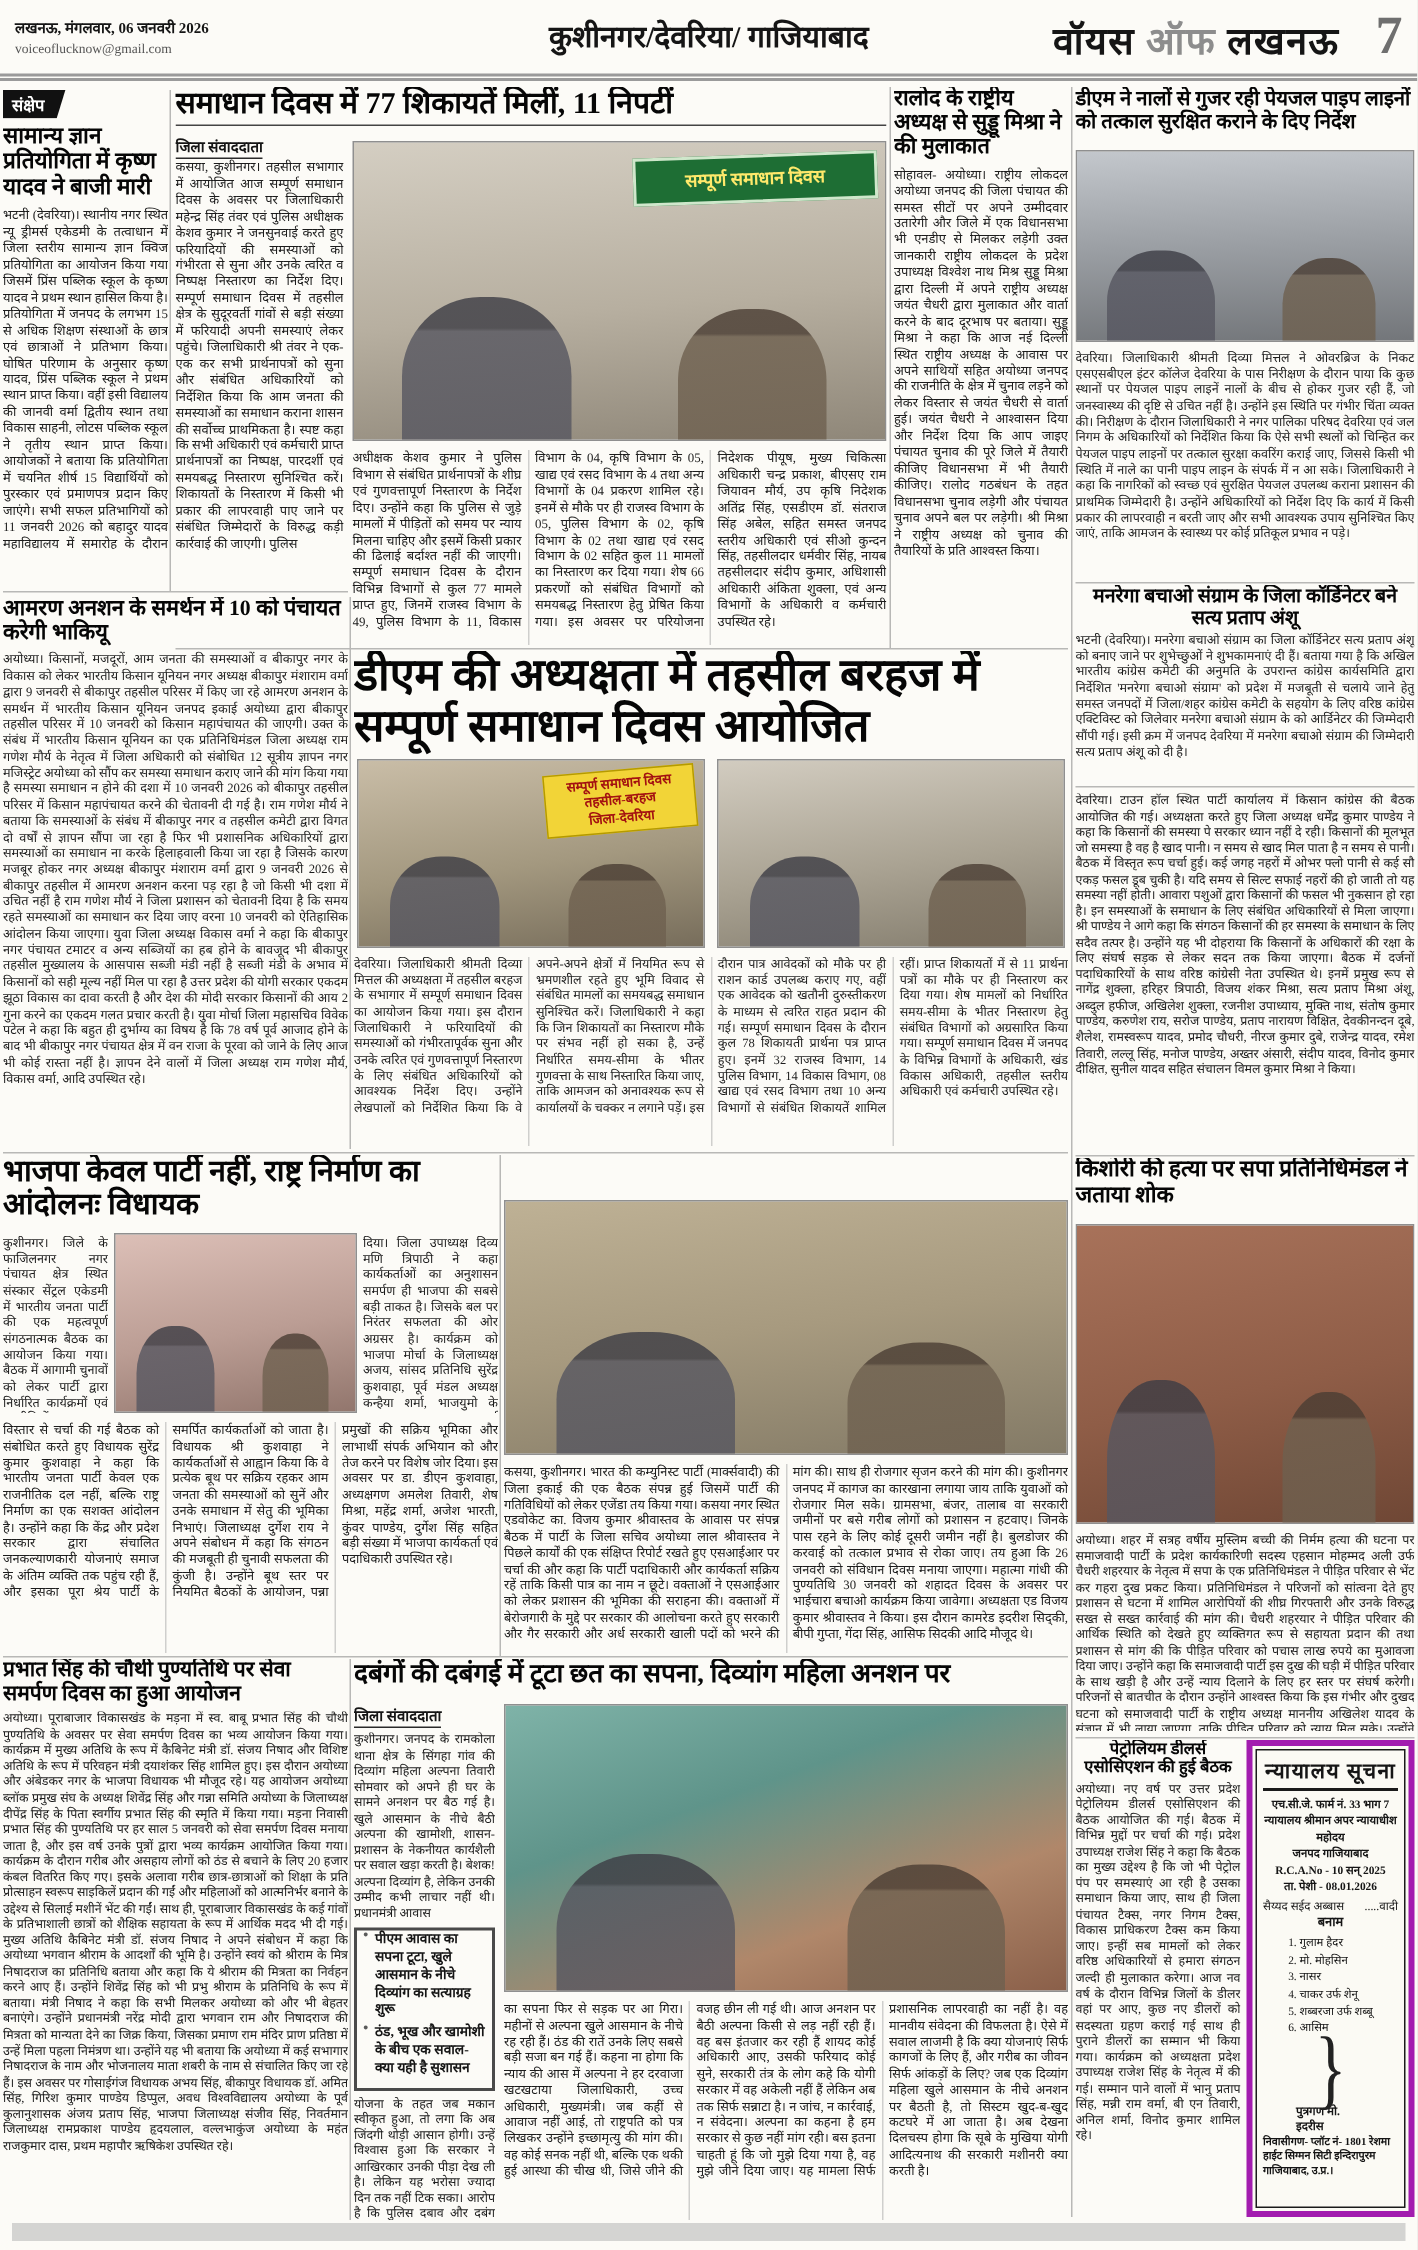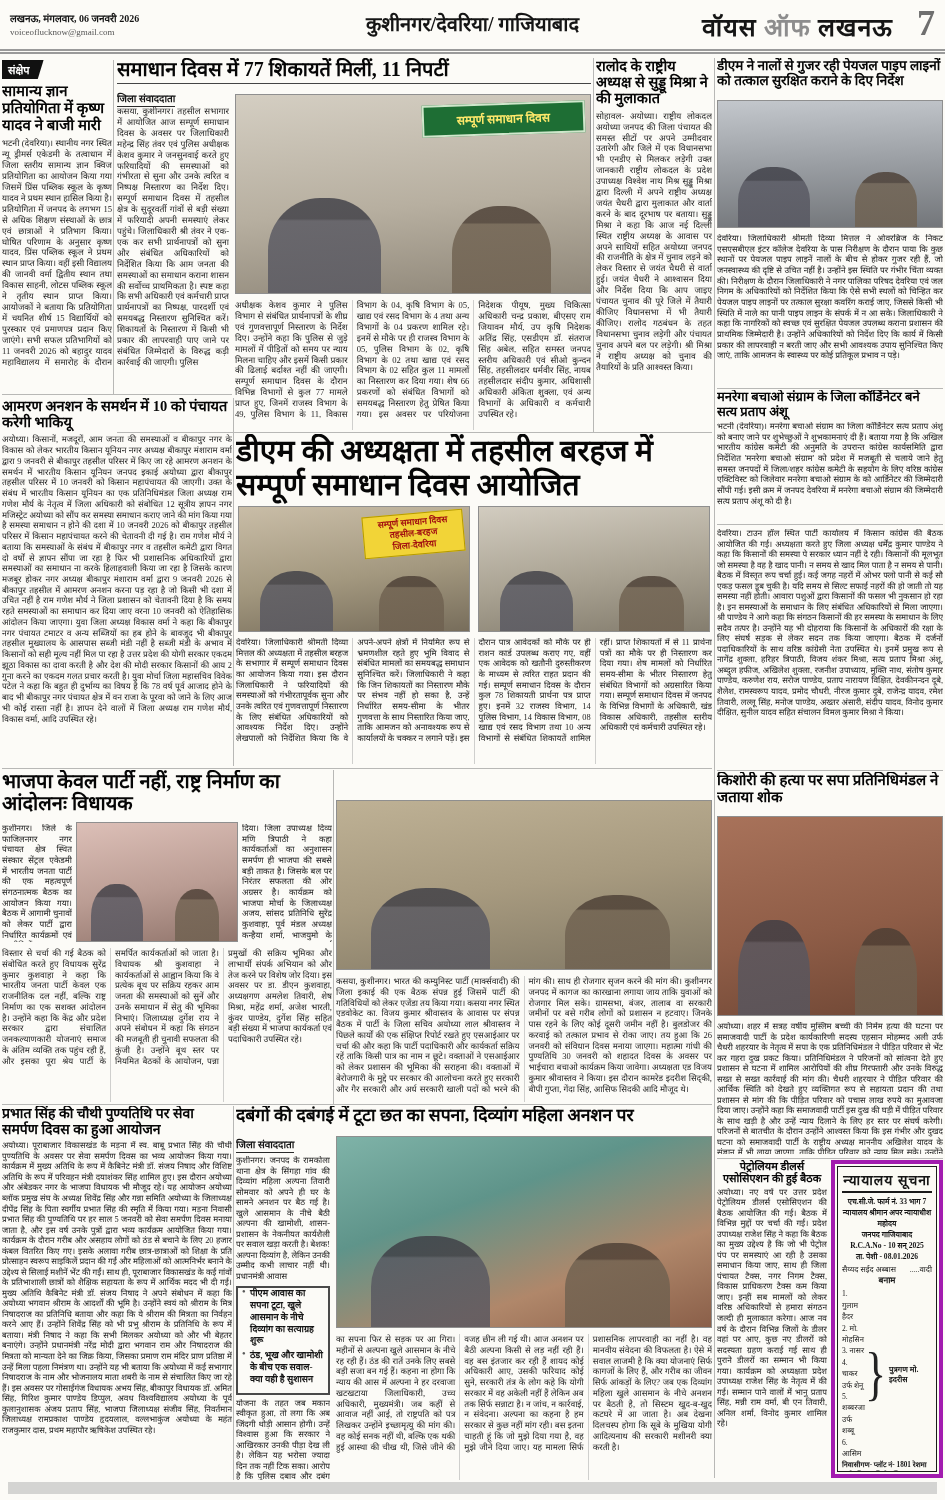--- a/index.html
+++ b/index.html
@@ -42,21 +42,21 @@
 
   .pmbox { border:2px solid #4a4a4a; padding:0 3px 4px 4px; font-weight:bold; font-size:9.2px; line-height:1.28; margin:4px 0; }
   .pmbox .pt { position:relative; padding-left:8px; margin-bottom:3px; }
   .pmbox .pt::before { content:"●"; position:absolute; left:0; top:0; font-size:6px; color:#5a5a5a; }
 
   .court { border:4px solid #a21caf; background:#fbfaf4; padding:2px; }
   .court-inner { border:1px solid #1a1a1a; padding:3px 4px; height:100%; overflow:hidden; }
   .court-title { text-align:center; font-weight:bold; font-size:14px; border-bottom:2px solid #1a1a1a; padding-bottom:2px; margin-bottom:3px; letter-spacing:1px; }
   .court-line { text-align:center; font-size:7.6px; font-weight:bold; line-height:1.45; }
   .court-row { display:flex; justify-content:space-between; font-size:7.8px; margin-top:2px; }
-  .court-defs { display:flex; align-items:center; margin:2px 0; }
+  .court-defs { display:flex; align-items:center; margin:2px 0;flex-direction:column; }
   .court-defs ol { list-style:none; font-size:7.6px; line-height:1.5; flex:1; }
   .court-brace { font-size:44px; font-weight:300; color:#222; line-height:1; transform:scaleY(1.35); }
   .court-rel { font-size:7.8px; font-weight:bold; padding-left:3px; width:52px; }
 
   .footer-strip { position:absolute; left:8px; top:1482px; width:929px; height:12px; background:#d4d4d2; }
 </style>
 </head>
 <body>
 
 <div class="page">
@@ -112,21 +112,21 @@
         <div>सम्पूर्ण समाधान दिवस</div>
         <div>तहसील-बरहज</div>
         <div>जिला-देवरिया</div>
       </div>
     </div>
     <div class="photo" style="left:242px;top:72px;width:232px;height:126px;background:linear-gradient(172deg,#d2ccc0 0%,#aaa393 55%,#847d6e 100%);"></div>
     <div class="bt cols4" style="position:absolute;left:0;top:204px;width:476px;height:126px;font-size:8.4px;">देवरिया। जिलाधिकारी श्रीमती दिव्या मित्तल की अध्यक्षता में तहसील बरहज के सभागार में सम्पूर्ण समाधान दिवस का आयोजन किया गया। इस दौरान जिलाधिकारी ने फरियादियों की समस्याओं को गंभीरतापूर्वक सुना और उनके त्वरित एवं गुणवत्तापूर्ण निस्तारण के लिए संबंधित अधिकारियों को आवश्यक निर्देश दिए। उन्होंने लेखपालों को निर्देशित किया कि वे अपने-अपने क्षेत्रों में नियमित रूप से भ्रमणशील रहते हुए भूमि विवाद से संबंधित मामलों का समयबद्ध समाधान सुनिश्चित करें। जिलाधिकारी ने कहा कि जिन शिकायतों का निस्तारण मौके पर संभव नहीं हो सका है, उन्हें निर्धारित समय-सीमा के भीतर गुणवत्ता के साथ निस्तारित किया जाए, ताकि आमजन को अनावश्यक रूप से कार्यालयों के चक्कर न लगाने पड़ें। इस दौरान पात्र आवेदकों को मौके पर ही राशन कार्ड उपलब्ध कराए गए, वहीं एक आवेदक को खतौनी दुरुस्तीकरण के माध्यम से त्वरित राहत प्रदान की गई। सम्पूर्ण समाधान दिवस के दौरान कुल 78 शिकायती प्रार्थना पत्र प्राप्त हुए। इनमें 32 राजस्व विभाग, 14 पुलिस विभाग, 14 विकास विभाग, 08 खाद्य एवं रसद विभाग तथा 10 अन्य विभागों से संबंधित शिकायतें शामिल रहीं। प्राप्त शिकायतों में से 11 प्रार्थना पत्रों का मौके पर ही निस्तारण कर दिया गया। शेष मामलों को निर्धारित समय-सीमा के भीतर निस्तारण हेतु संबंधित विभागों को अग्रसारित किया गया। सम्पूर्ण समाधान दिवस में जनपद के विभिन्न विभागों के अधिकारी, खंड विकास अधिकारी, तहसील स्तरीय अधिकारी एवं कर्मचारी उपस्थित रहे।</div>
   </div>
 
   <div class="art" style="left:717px;top:390px;width:226px;height:132px;">
-    <div class="hl" style="font-size:13px;">मनरेगा बचाओ संग्राम के जिला कॉर्डिनेटर बने सत्य प्रताप अंशू</div>
+    <div class="hl" style="font-size:13px;text-align:center;">मनरेगा बचाओ संग्राम के जिला कॉर्डिनेटर बने सत्य प्रताप अंशू</div>
     <div class="bt" style="font-size:8.4px;margin-top:3px;height:92px;">भटनी (देवरिया)। मनरेगा बचाओ संग्राम का जिला कॉर्डिनेटर सत्य प्रताप अंशू को बनाए जाने पर शुभेच्छुओं ने शुभकामनाएं दी हैं। बताया गया है कि अखिल भारतीय कांग्रेस कमेटी की अनुमति के उपरान्त कांग्रेस कार्यसमिति द्वारा निर्देशित 'मनरेगा बचाओ संग्राम' को प्रदेश में मजबूती से चलाये जाने हेतु समस्त जनपदों में जिला/शहर कांग्रेस कमेटी के सहयोग के लिए वरिष्ठ कांग्रेस एक्टिविस्ट को जिलेवार मनरेगा बचाओ संग्राम के को आर्डिनेटर की जिम्मेदारी सौंपी गई। इसी क्रम में जनपद देवरिया में मनरेगा बचाओ संग्राम की जिम्मेदारी सत्य प्रताप अंशू को दी है।</div>
   </div>
 
   <div class="art" style="left:717px;top:526px;width:226px;height:242px;">
     <div class="bt" style="font-size:8.3px;margin-top:3px;height:200px;">देवरिया। टाउन हॉल स्थित पार्टी कार्यालय में किसान कांग्रेस की बैठक आयोजित की गई। अध्यक्षता करते हुए जिला अध्यक्ष धर्मेंद्र कुमार पाण्डेय ने कहा कि किसानों की समस्या पे सरकार ध्यान नहीं दे रही। किसानों की मूलभूत जो समस्या है वह है खाद पानी। न समय से खाद मिल पाता है न समय से पानी। बैठक में विस्तृत रूप चर्चा हुई। कई जगह नहरों में ओभर फ्लो पानी से कई सौ एकड़ फसल डूब चुकी है। यदि समय से सिल्ट सफाई नहरों की हो जाती तो यह समस्या नहीं होती। आवारा पशुओं द्वारा किसानों की फसल भी नुकसान हो रहा है। इन समस्याओं के समाधान के लिए संबंधित अधिकारियों से मिला जाएगा। श्री पाण्डेय ने आगे कहा कि संगठन किसानों की हर समस्या के समाधान के लिए सदैव तत्पर है। उन्होंने यह भी दोहराया कि किसानों के अधिकारों की रक्षा के लिए संघर्ष सड़क से लेकर सदन तक किया जाएगा। बैठक में दर्जनों पदाधिकारियों के साथ वरिष्ठ कांग्रेसी नेता उपस्थित थे। इनमें प्रमुख रूप से नागेंद्र शुक्ला, हरिहर त्रिपाठी, विजय शंकर मिश्रा, सत्य प्रताप मिश्रा अंशू, अब्दुल हफीज, अखिलेश शुक्ला, रजनीश उपाध्याय, मुक्ति नाथ, संतोष कुमार पाण्डेय, करुणेश राय, सरोज पाण्डेय, प्रताप नारायण विक्षित, देवकीनन्दन दूबे, शैलेश, रामस्वरूप यादव, प्रमोद चौधरी, नीरज कुमार दुबे, राजेन्द्र यादव, रमेश तिवारी, लल्लू सिंह, मनोज पाण्डेय, अख्तर अंसारी, संदीप यादव, विनोद कुमार दीक्षित, सुनील यादव सहित संचालन विमल कुमार मिश्रा ने किया।</div>
   </div>
 
   <div class="art" style="left:2px;top:770px;width:330px;height:334px;">
     <div class="hl" style="font-size:20px;">भाजपा केवल पार्टी नहीं, राष्ट्र निर्माण का आंदोलनः विधायक</div>
     <div class="bt" style="position:absolute;left:0;top:54px;width:70px;height:118px;font-size:8.4px;">कुशीनगर। जिले के फाजिलनगर नगर पंचायत क्षेत्र स्थित संस्कार सेंट्रल एकेडमी में भारतीय जनता पार्टी की एक महत्वपूर्ण संगठनात्मक बैठक का आयोजन किया गया। बैठक में आगामी चुनावों को लेकर पार्टी द्वारा निर्धारित कार्यक्रमों एवं रणनीतियों पर</div>

